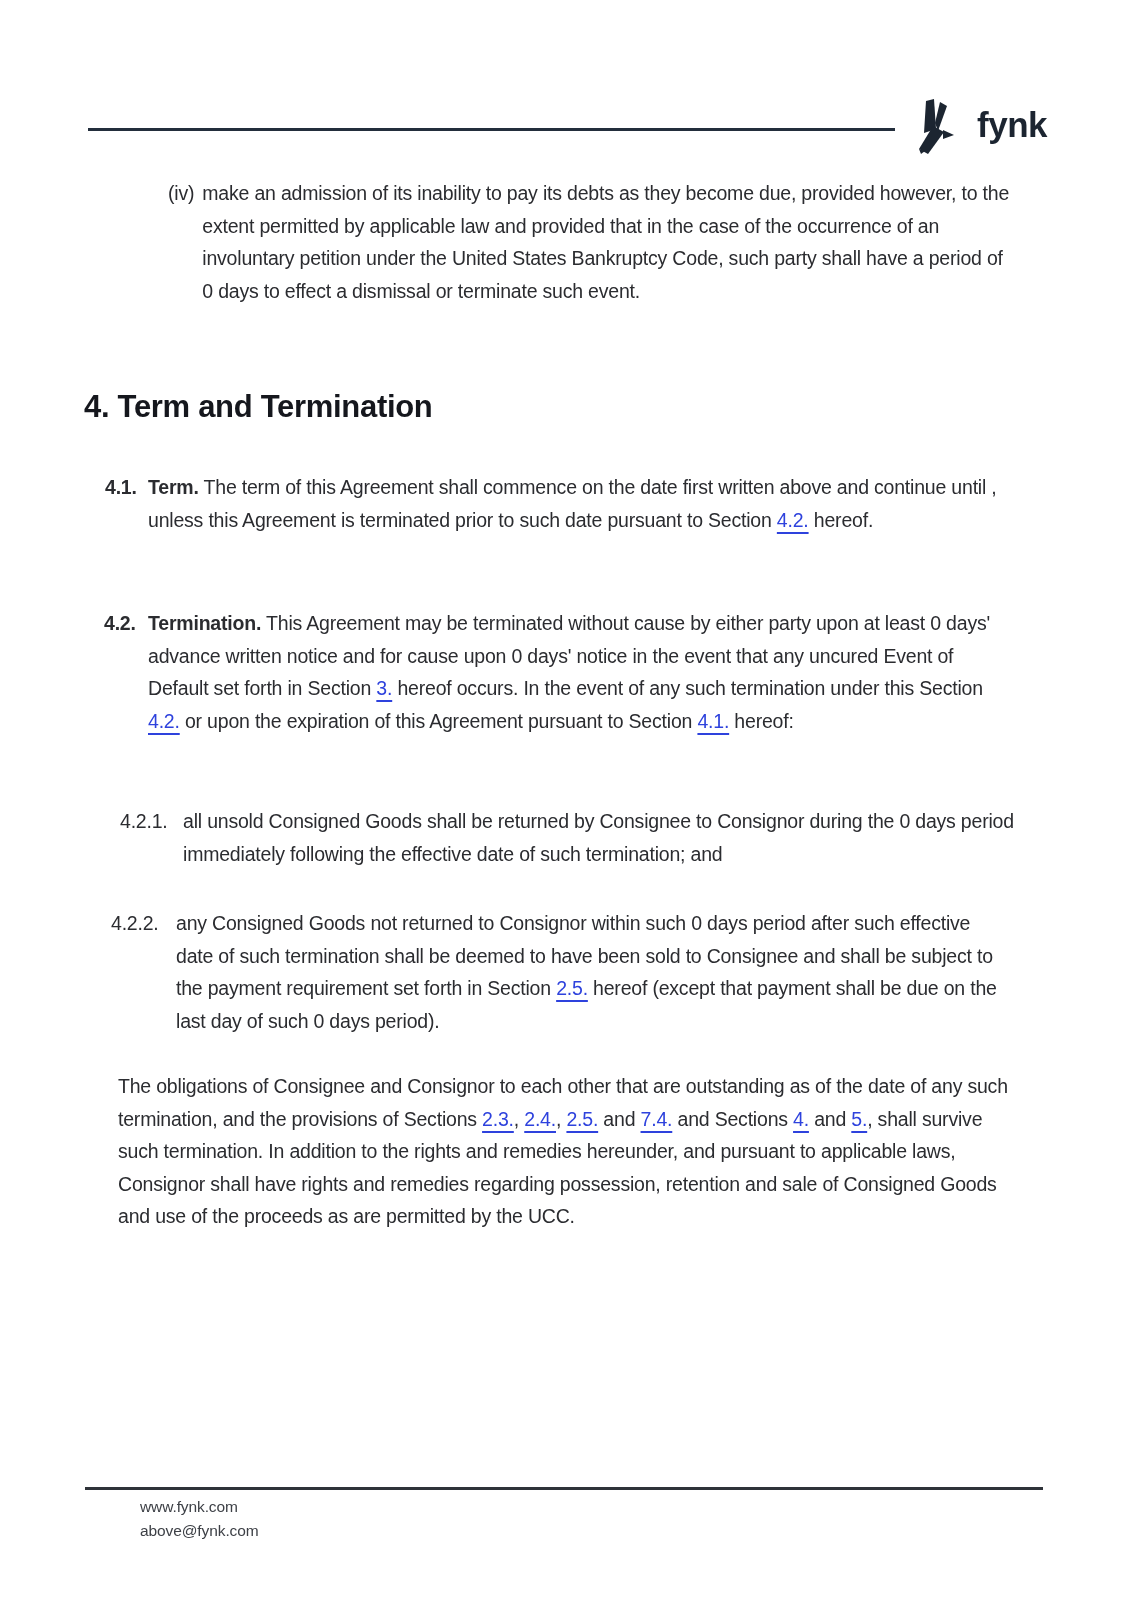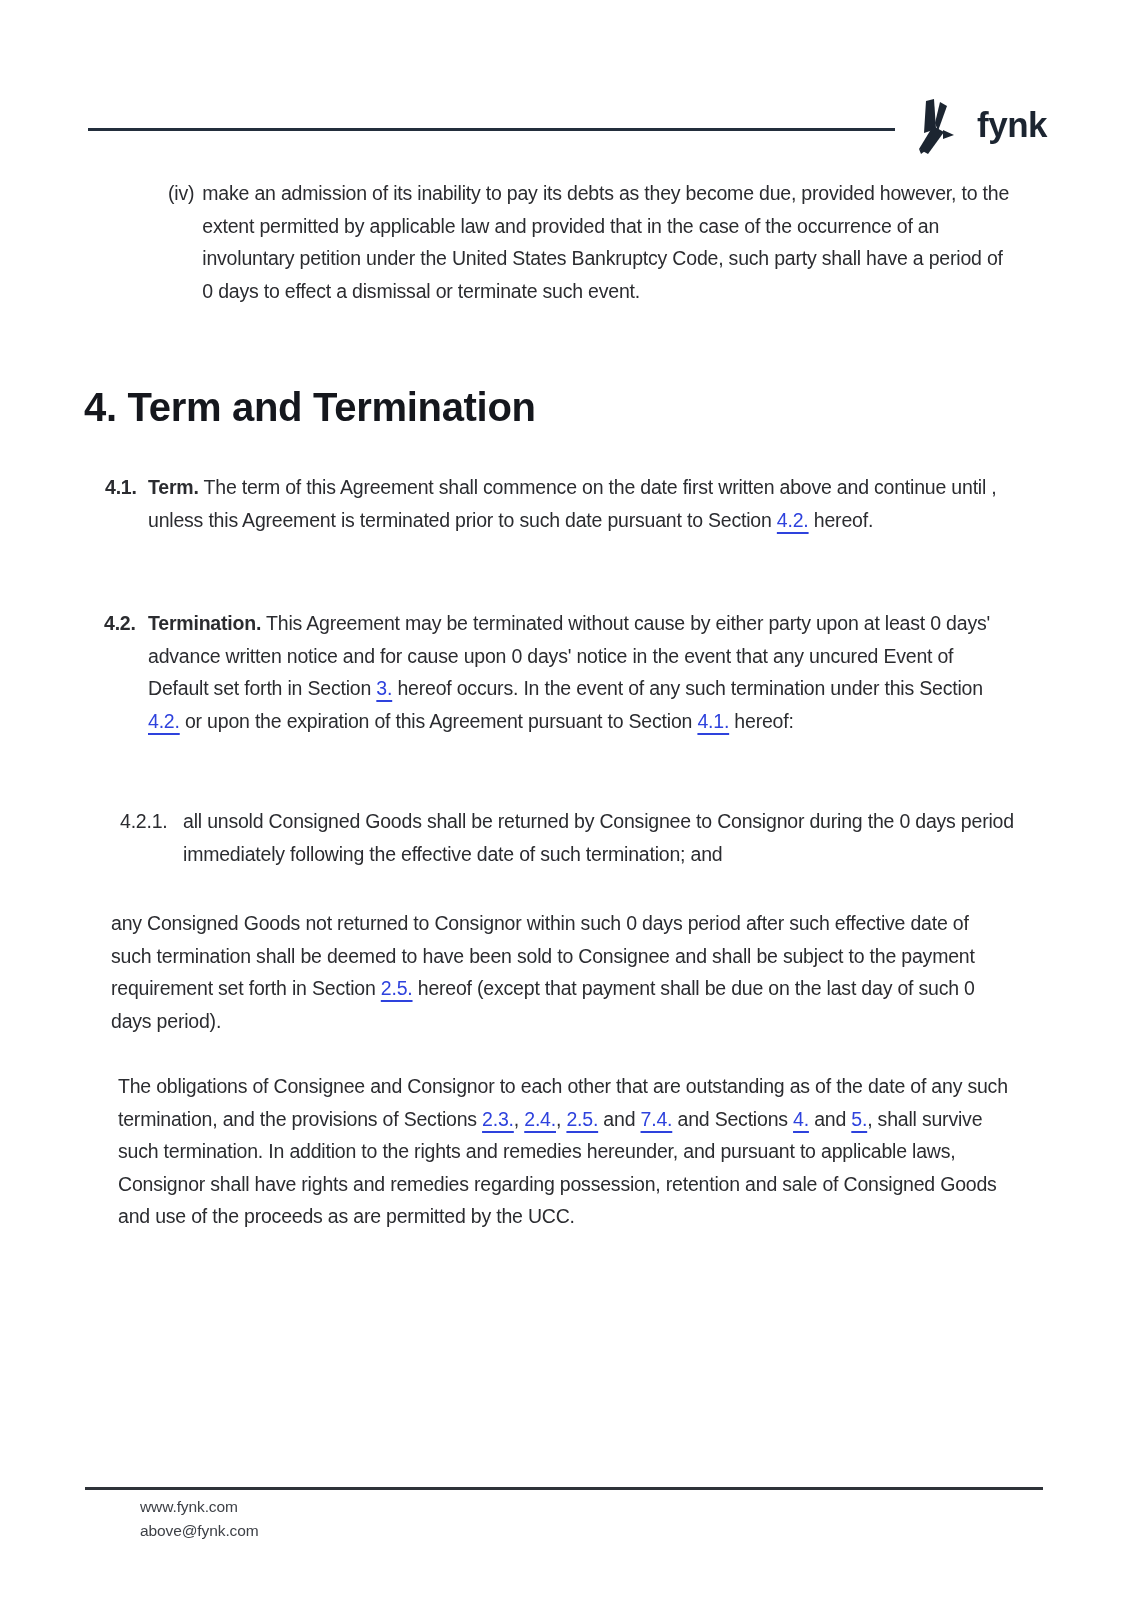--- a/index.html
+++ b/index.html
@@ -62,21 +62,21 @@
   }
   .doc-link {
     color: var(--link);
     text-decoration: underline;
     text-decoration-thickness: 1.5px;
     text-underline-offset: 4.5px;
     cursor: pointer;
   }
   h2.doc-heading {
     position: absolute;
-    font-size: 40px; font-weight: 700; letter-spacing: -0.3px;
+    font-size: 31px; font-weight: 700; letter-spacing: -0.3px;
     line-height: 40px;
     color: var(--heading);
   }
   
   .footer-rule {
     position: absolute; left: 85px; top: 1487px;
     width: 958px; height: 3px;
     background: var(--footer-rule);
   }
   .footer-text {
@@ -121,20 +121,21 @@
     <span class="marker bold" style="width:44px;">4.2.</span>
     <div class="clause-text"><strong>Termination.</strong><span> This Agreement may be terminated without cause by either party upon at least 0 days' advance written notice and for cause upon 0 days' notice in the event that any uncured Event of Default set forth in Section </span><a class="doc-link" href="#">3.</a><span> hereof occurs. In the event of any such termination under this Section </span><a class="doc-link" href="#">4.2.</a><span> or upon the expiration of this Agreement pursuant to Section </span><a class="doc-link" href="#">4.1.</a><span> hereof:</span></div>
   </div>
 
   <div class="clause" style="left:113px; top:805px; width:899px;margin-left:7px;">
     <span class="marker" style="width:63px;">4.2.1.</span>
     <div class="clause-text"><span>all unsold Consigned Goods shall be returned by Consignee to Consignor during the 0 days period immediately following the effective date of such termination; and</span></div>
   </div>
 
   <div class="clause" style="left:111px; top:907px; width:901px;">
+    <span class="marker" style="width:65px;">4.2.2.</span>
     <div class="clause-text"><span>any Consigned Goods not returned to Consignor within such 0 days period after such effective date of such termination shall be deemed to have been sold to Consignee and shall be subject to the payment requirement set forth in Section </span><a class="doc-link" href="#">2.5.</a><span> hereof (except that payment shall be due on the last day of such 0 days period).</span></div>
   </div>
 
   <div class="para" style="left:118px; top:1070px; width:896px;"><span>The obligations of Consignee and Consignor to each other that are outstanding as of the date of any such termination, and the provisions of Sections </span><a class="doc-link" href="#">2.3.</a><span>, </span><a class="doc-link" href="#">2.4.</a><span>, </span><a class="doc-link" href="#">2.5.</a><span> and </span><a class="doc-link" href="#">7.4.</a><span> and Sections </span><a class="doc-link" href="#">4.</a><span> and </span><a class="doc-link" href="#">5.</a><span>, shall survive such termination. In addition to the rights and remedies hereunder, and pursuant to applicable laws, Consignor shall have rights and remedies regarding possession, retention and sale of Consigned Goods and use of the proceeds as are permitted by the UCC.</span></div>
 
 
   <div class="footer-rule"></div>
   <div class="footer-text">
     <div>www.fynk.com</div>
     <div>above@fynk.com</div>

